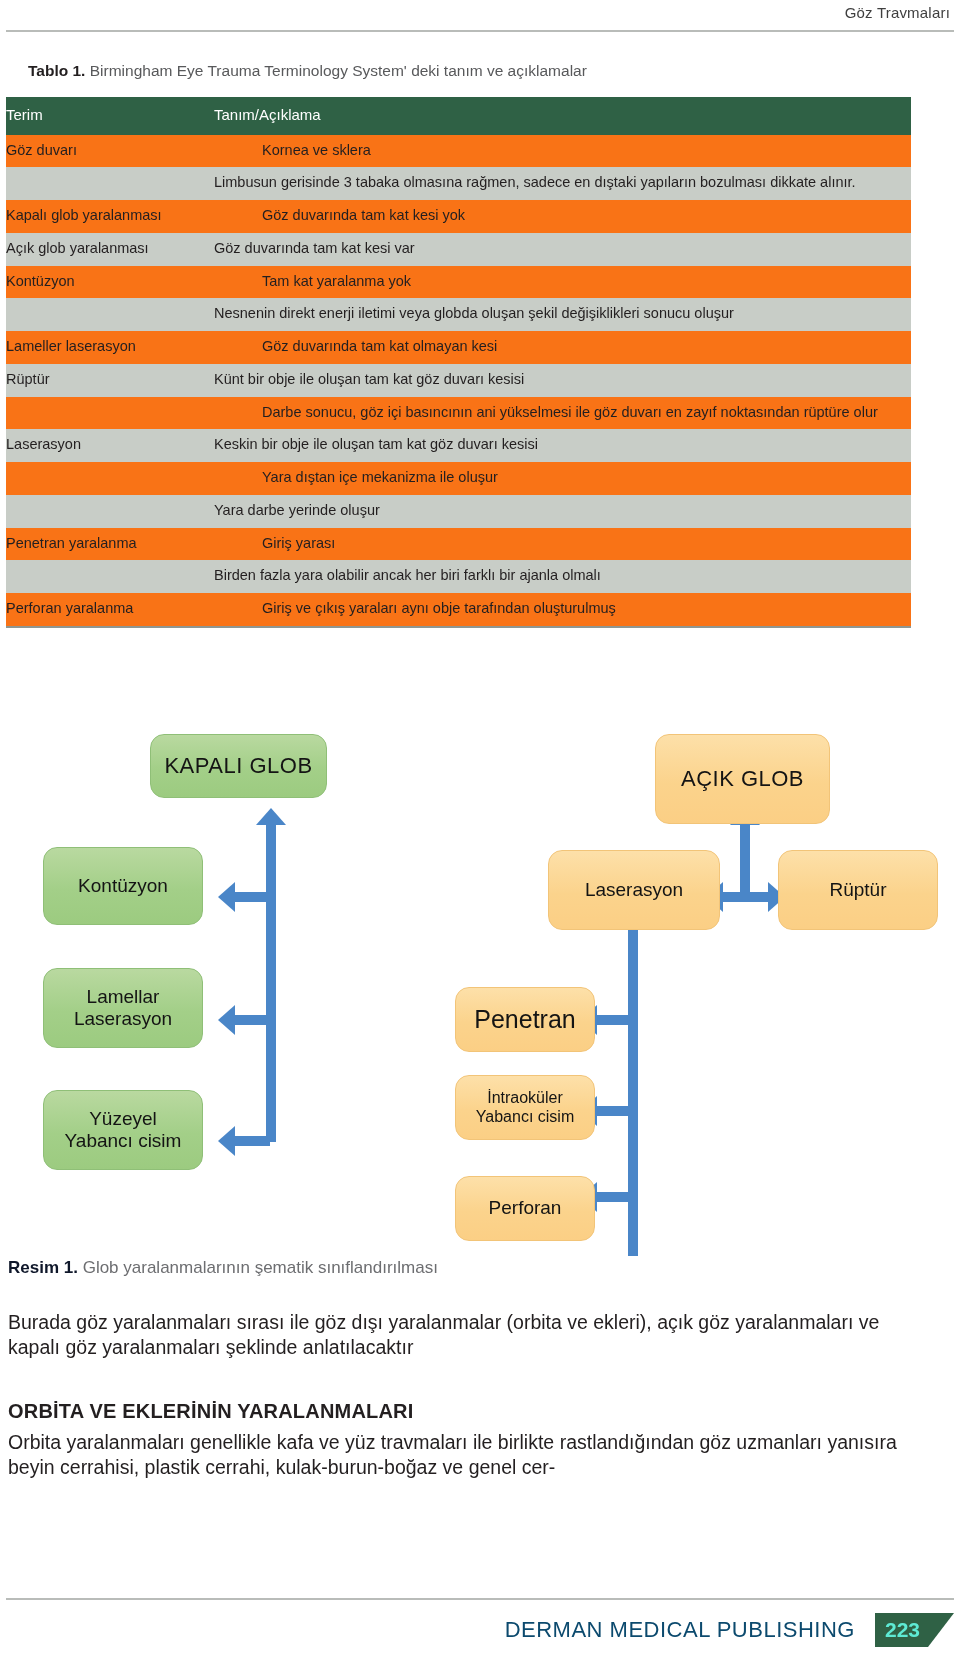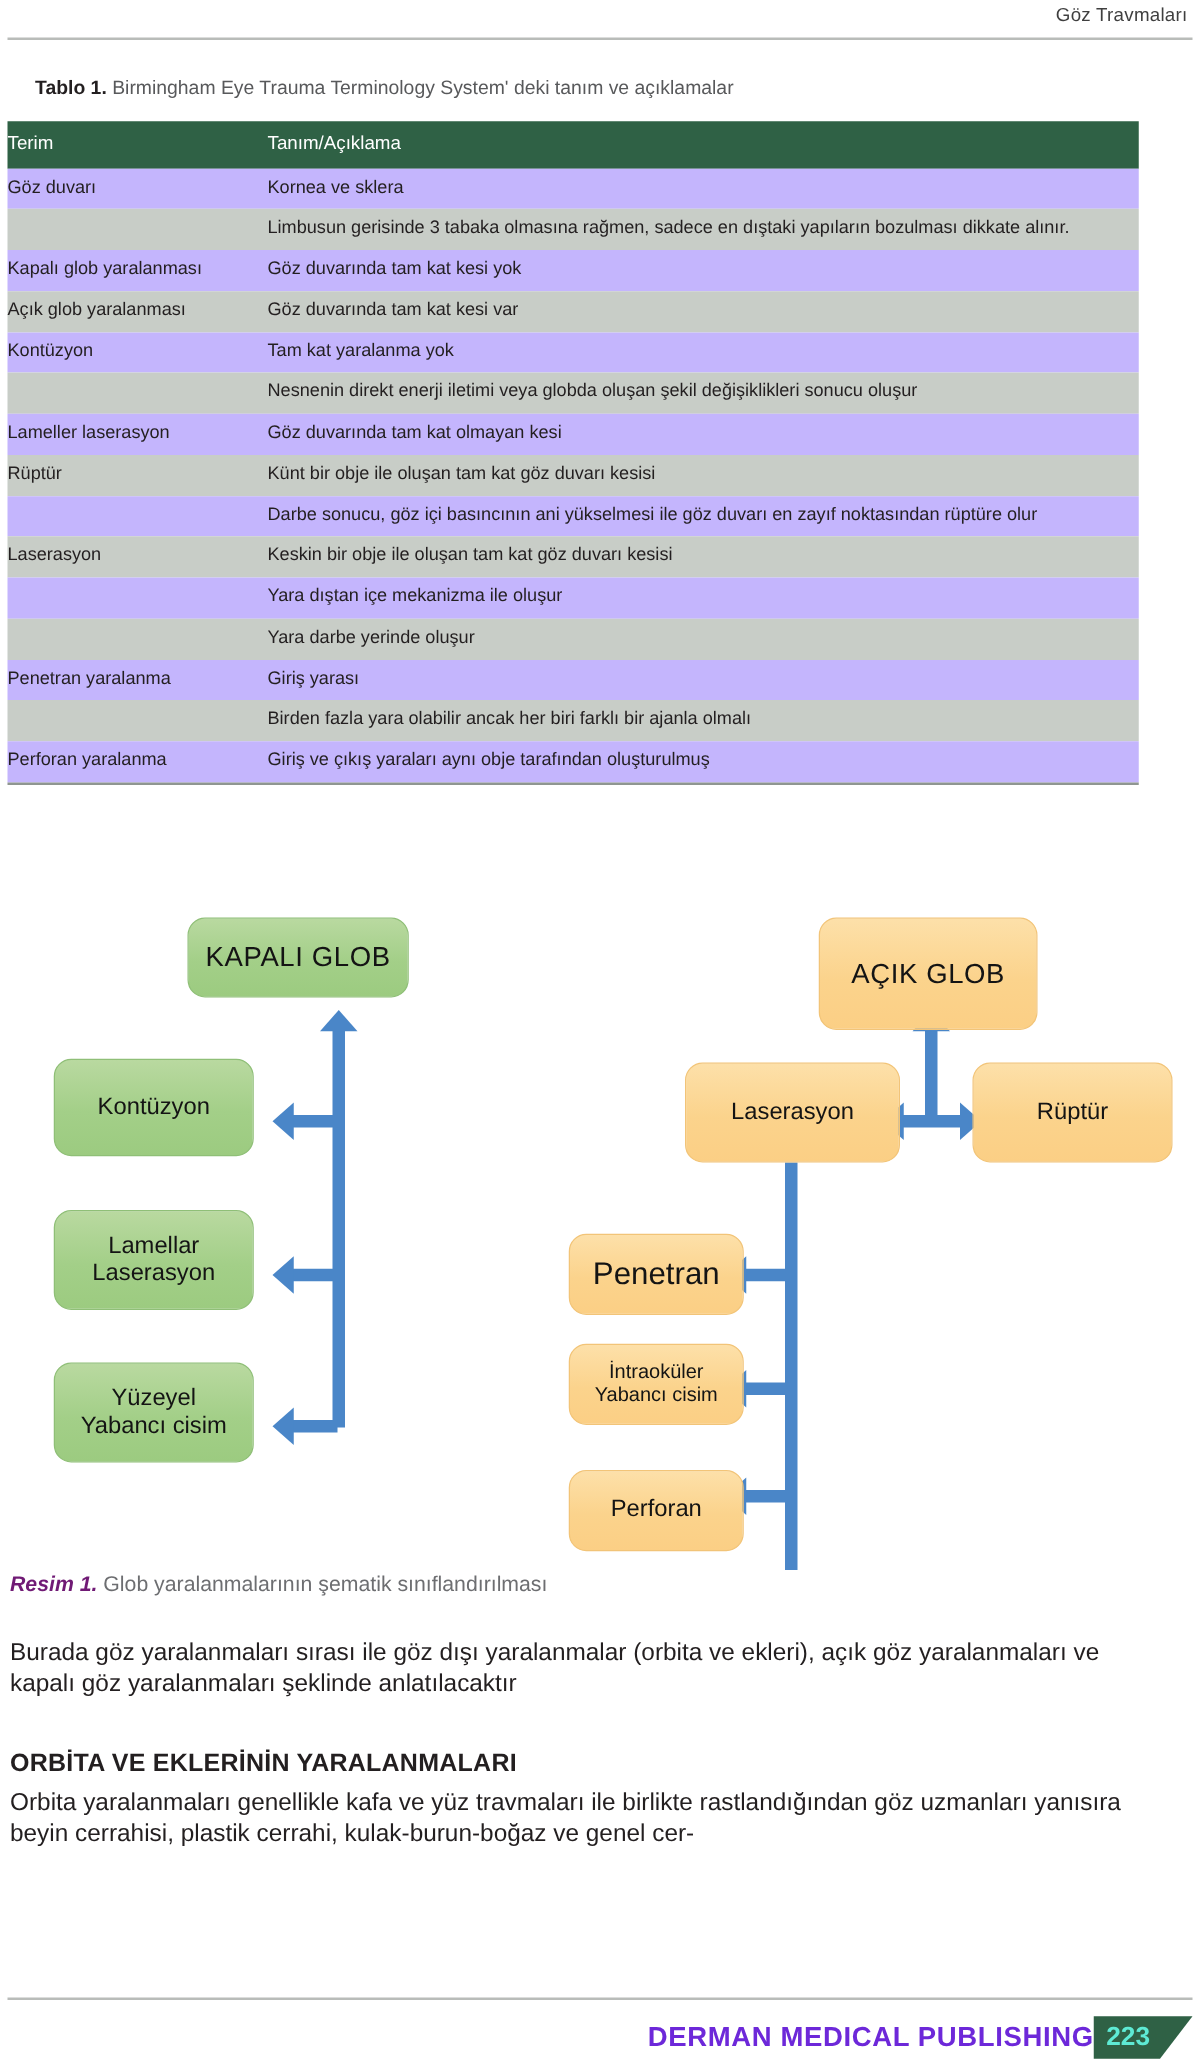--- a/index.html
+++ b/index.html
@@ -64,21 +64,21 @@
     color: #231f20;
   }
   .trow.head {
     background: #2f6145;
     padding: 7px 0 8px 0;
   }
   .trow.head .c1, .trow.head .c2 {
     color: #ffffff;
     font-size: 15px;
   }
-  .trow.light { background: #c4b5fd; }
+  .trow.light { background: #f97316; gap: 48px; }
   .trow.dark  { background: #c8cdc7; }
   .tbl-rule {
     height: 2px;
     background: #8f9691;
     width: 905px;
     margin-top: 0;
   }
   .c2.just { text-align: justify; }
 
   
@@ -114,21 +114,21 @@
   .tri.left  { border-top: 15px solid transparent; border-bottom: 15px solid transparent; border-right: 17px solid #4a86c8; }
   .tri.right { border-top: 15px solid transparent; border-bottom: 15px solid transparent; border-left: 17px solid #4a86c8; }
 
   
   .fig-caption {
     position: absolute;
     top: 1258px; left: 8px;
     font-size: 17px;
     color: #6d6e71;
   }
-  .fig-caption b { color: #701a75; font-weight: bold; font-style: italic; }
+  .fig-caption b { color: #0f172a; font-weight: bold; }
 
   .body-para {
     position: absolute;
     left: 8px; width: 906px;
     font-size: 19.5px;
     line-height: 1.30;
     color: #231f20;
   }
   #para1 { top: 1310px; }
   .sec-title {
@@ -149,25 +149,25 @@
     background: #b9bcb9;
   }
   .foot-wrap {
     position: absolute;
     bottom: 8px; right: 6px;
     display: flex; align-items: stretch;
     height: 34px;
   }
   .foot-brand {
     font-size: 22px;
-    font-weight: bold;
+    font-weight: normal;
     letter-spacing: .5px;
-    color: #6d28d9;
+    color: #0c4a6e;
     display: flex; align-items: center;
-    padding-right: 0;
+    padding-right: 20px;
     font-family: "Liberation Sans", sans-serif;
   }
   .foot-page {
     background: #2f6145;
     color: #5eead4;
     font-size: 21px;
     font-weight: bold;
     display: flex; align-items: center;
     padding: 0 8px 0 10px;
     position: relative;

